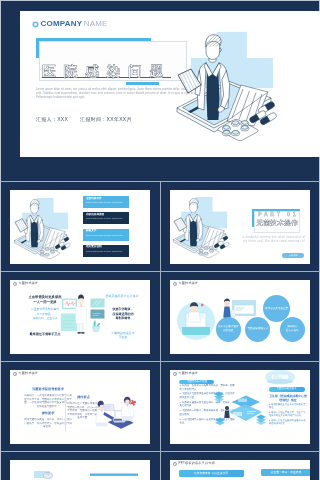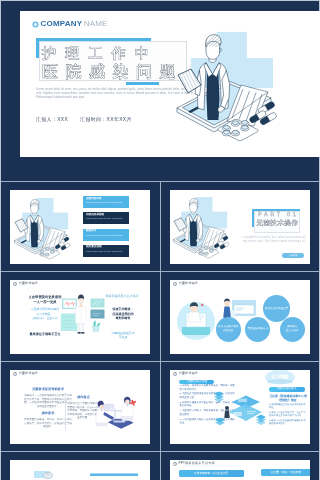--- a/index.html
+++ b/index.html
@@ -20,21 +20,21 @@
 
   .titlebox{position:absolute;left:19px;top:30px;width:148px;height:40px;
             border:0.7px solid #d9dfe7;box-sizing:border-box;background:#fdfdfe;}
   .bar-top{position:absolute;left:16px;top:27px;width:115px;height:2.5px;background:#4fb4e6;}
   .bar-left{position:absolute;left:16px;top:27px;width:2.5px;height:20px;background:#4fb4e6;}
   .bar-bot{position:absolute;left:106px;top:71px;width:33px;height:2.5px;background:#4fb4e6;}
   .t1,.t2{position:absolute;color:#ffffff;
           -webkit-text-stroke:0.72px #525d6d;paint-order:stroke fill;
           white-space:nowrap;font-family:"Liberation Sans",sans-serif;font-weight:400;}
   .t1{left:22px;top:35px;font-size:14px;line-height:1;letter-spacing:9.2px;}
-  .t2{left:22px;top:53px;font-size:16px;line-height:1;letter-spacing:7.5px;}
+  .t2{left:22px;top:53px;font-size:14px;line-height:1;letter-spacing:7.5px;text-decoration:underline;}
 
   .para{position:absolute;left:16px;top:76px;width:158px;
         font:400 2.9px/4.2px "Liberation Sans",sans-serif;color:#9aa6b5;text-align:justify;}
   .meta{position:absolute;left:16px;top:106px;font:400 5px/1 "Liberation Sans",sans-serif;
         color:#42506a;letter-spacing:.3px;}
   .meta span{margin-right:12px;}
   .hero-art{position:absolute;left:151px;top:12px;width:135px;height:125px;overflow:visible;}
 
   
   .thumb{position:absolute;width:140px;height:74px;background:#fff;overflow:hidden;}
@@ -130,21 +130,20 @@
         <circle cx="8" cy="8" r="7" fill="#6bbde8"></circle>
           <circle cx="8" cy="8" r="3.2" fill="#fff"></circle>
       </svg>
       <span class="logo-a">COMPANY</span>
         <span class="logo-b">NAME</span>
     </div>
     <div class="titlebox"></div>
     <div class="bar-top"></div>
     <div class="bar-left"></div>
     <div class="bar-bot"></div>
-    <div class="t1">护理工作中</div>
     <div class="t2">医院感染问题</div>
     <div class="para">Lorem ipsum dolor sit amet, nec justo a ad melius nibh aliquet, porttitor ligula. Justo libero viverra porttitor dolor, vocabulus velit. Dapibus nam suspendisse, tincidunt nunc erat vivamus, nunc in auctor blandit posuere at dium. In et quis at eget in. Pellentesque habitant morbi quis eget.</div>
     <div class="meta">
       <span>汇报人：XXX</span><span>汇报时间：XX年XX月</span>
     </div>
     <svg class="hero-art" viewBox="0 0 135 125">
       <defs>
         <pattern id="hatch" width="3" height="3" patternTransform="rotate(-26)" patternUnits="userSpaceOnUse">
           <line x1="0" y1="0" x2="0" y2="3" stroke="#3d6f92" stroke-width="0.55"></line>
         </pattern>

